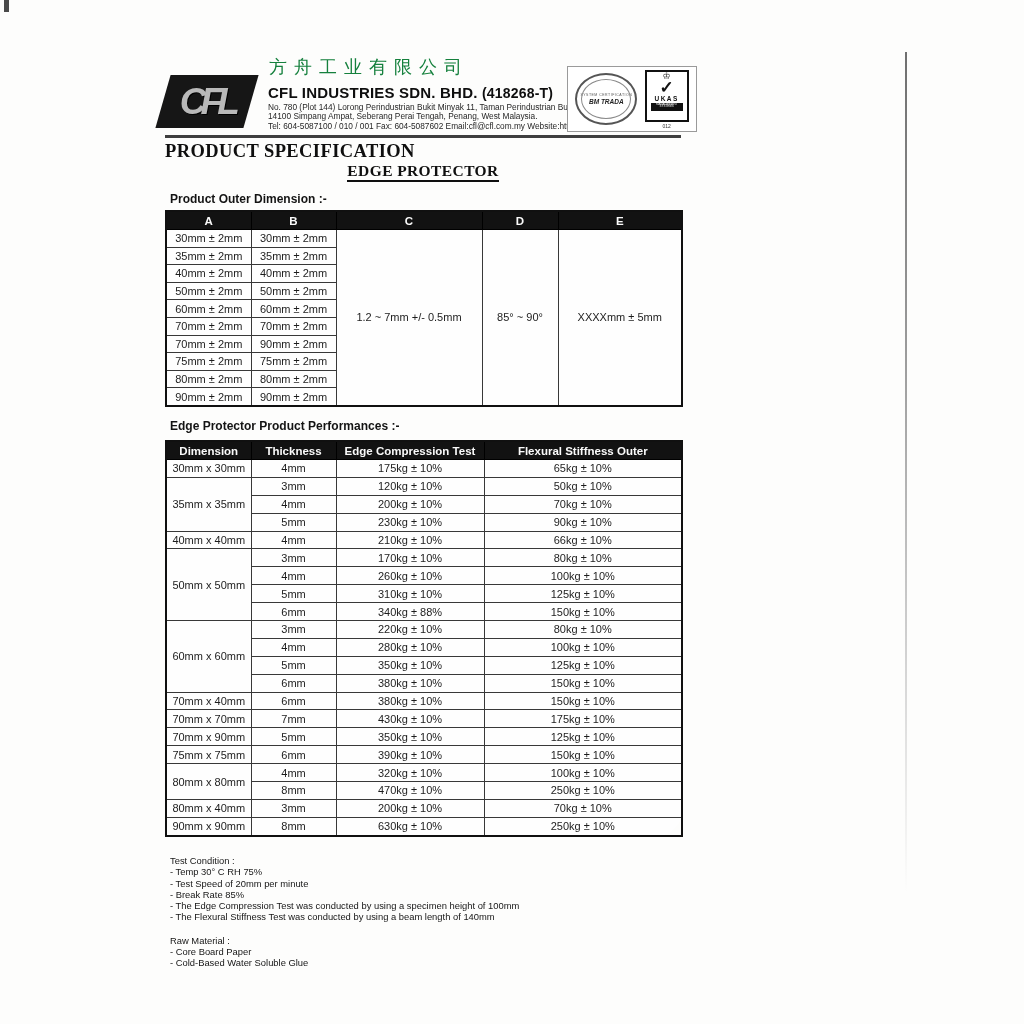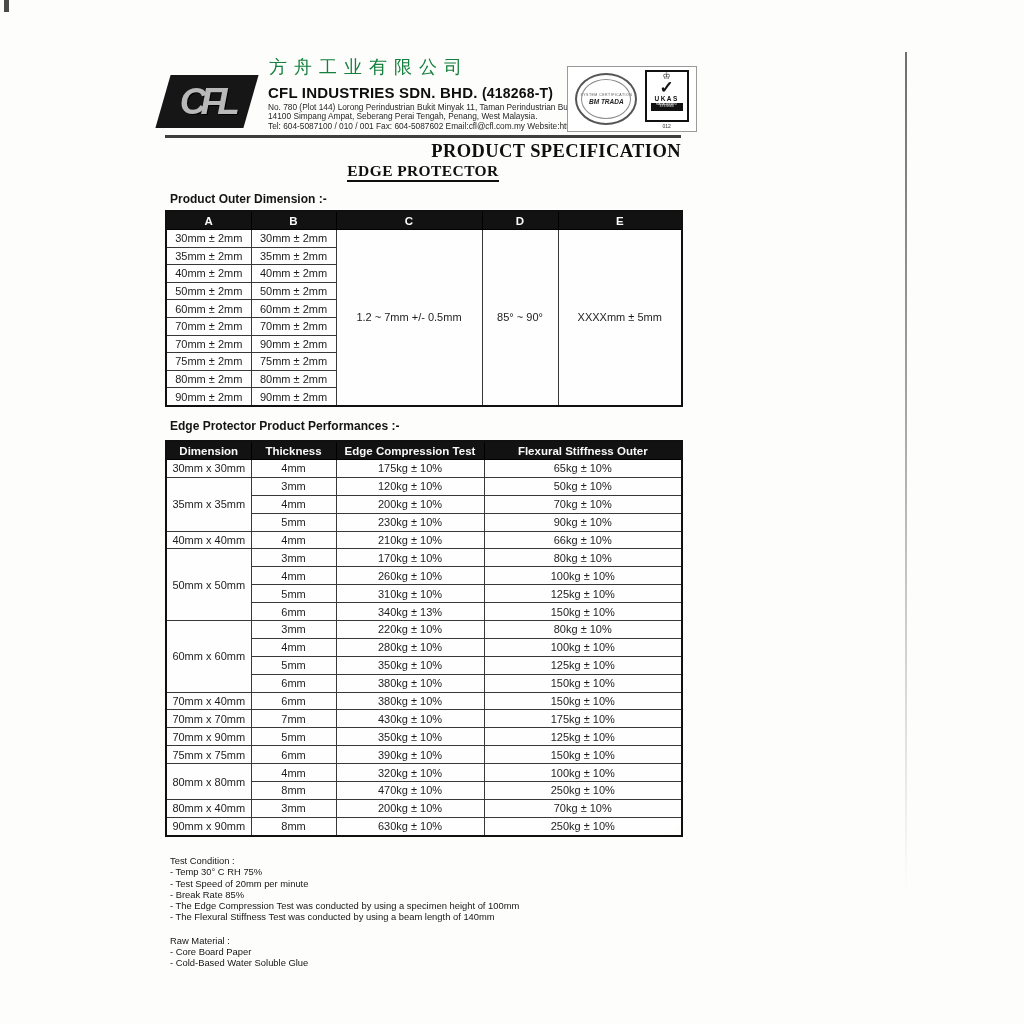--- a/index.html
+++ b/index.html
@@ -34,21 +34,21 @@
   .ukas-crown{font-size:9px;line-height:9px;color:#111;}
   .ukas-check{font-size:17px;line-height:14px;font-weight:bold;color:#111;}
   .ukas-label{font-size:6.5px;font-weight:bold;letter-spacing:1.5px;color:#111;}
   .ukas-bar{margin-top:1px;width:32px;height:8px;background:#111;color:#eee;font-size:3px;
     line-height:2.9px;text-align:center;overflow:hidden;}
   .ukas-num{font-size:5px;color:#333;margin-top:1px;}
 
   .rule{position:absolute;left:165px;top:135px;width:516px;height:3px;background:#3f3f3f;}
 
   
-  .title1{position:absolute;left:165px;top:141px;width:516px;text-align:right;
+  .title1{position:absolute;left:165px;top:141px;width:516px;text-align:left;
     font-family:"Liberation Serif",serif;font-weight:bold;font-size:18.5px;letter-spacing:.4px;color:#0f0f0f;}
   .title2{position:absolute;left:165px;top:162px;width:516px;text-align:center;}
   .title2 span{font-family:"Liberation Serif",serif;font-weight:bold;font-size:15.5px;
     letter-spacing:.4px;color:#0f0f0f;border-bottom:2.5px solid #0f0f0f;padding-bottom:1px;}
 
   .section-heading{position:absolute;left:170px;font-size:12px;font-weight:bold;color:#141414;}
   .sec1{top:192px;}
   .sec2{top:419px;}
 
   
@@ -236,21 +236,21 @@
           <td>260kg ± 10%</td>
           <td>100kg ± 10%</td>
         </tr>
         <tr>
           <td>5mm</td>
           <td>310kg ± 10%</td>
           <td>125kg ± 10%</td>
         </tr>
         <tr>
           <td>6mm</td>
-          <td>340kg ± 13%</td>
+          <td>340kg ± 88%</td>
           <td>150kg ± 10%</td>
         </tr>
         <tr class="group-start">
           <td class="dim" rowspan="4">60mm x 60mm</td>
           <td>3mm</td>
           <td>220kg ± 10%</td>
           <td>80kg ± 10%</td>
         </tr>
         <tr>
           <td>4mm</td>

